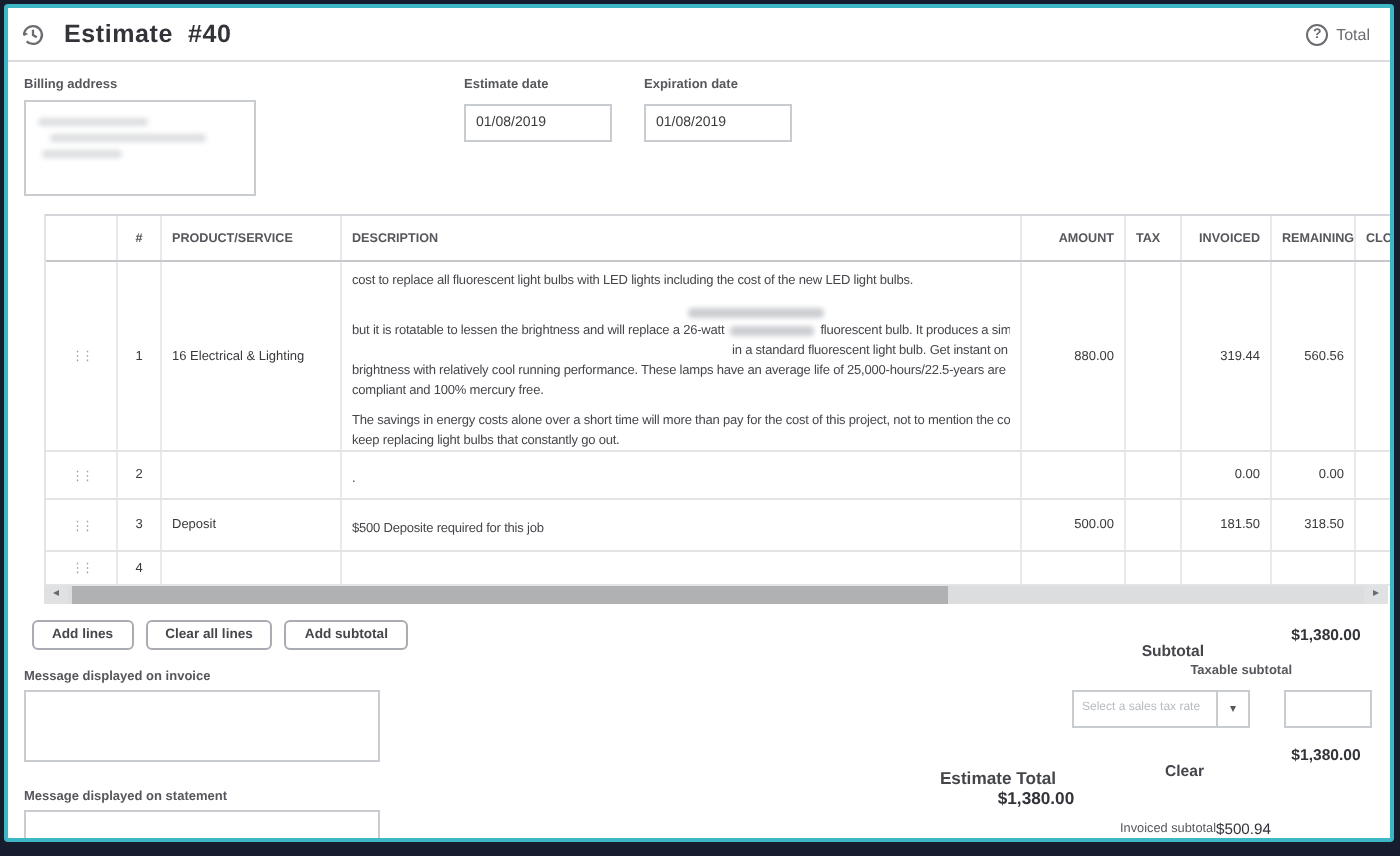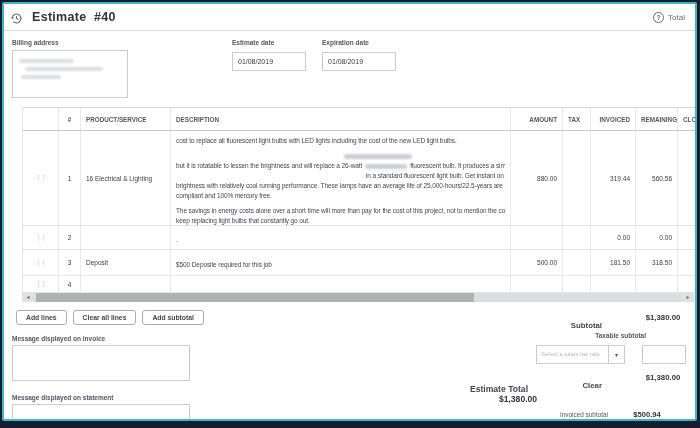--- a/index.html
+++ b/index.html
@@ -68,21 +68,21 @@
   .row-dd { height:22px; margin-top:2px; }
   .ddwrap { display:flex; height:19px; }
   .ddtext { width:72px; border:1px solid #c8ccd1; border-right:none; font-size:6px; color:#b7bbc1; display:flex; align-items:center; padding:0 4px; white-space:nowrap; overflow:hidden; }
   .ddcaret { width:17px; border:1px solid #c8ccd1; display:flex; align-items:center; justify-content:center; font-size:6px; color:#55565b; cursor:pointer; }
   .taxinput { width:44px; height:19px; border:1px solid #c8ccd1; margin-left:17px; }
   .row-total { height:16px; margin-top:4px; }
   .row-est { height:16px; margin-top:3px;flex-direction:column; }
   .est { font-size:8.6px; }
   .row-small { height:14px; margin-top:3px; }
   .slabel { font-size:6.4px; font-weight:400; color:#56575c; }
-  .svalue { width:78px; text-align:center; font-size:7.6px; font-weight:700; color:#33343a; }
+  .svalue { width:78px; text-align:left; font-size:7.6px; font-weight:400; color:#33343a; }
 </style>
 </head>
 <body>
 
 <div class="page">
 
   <div class="topbar">
     <span class="hist-icon">
       <svg viewBox="0 0 16 16" width="13" height="13" fill="none" stroke="currentColor" stroke-width="1.4">
         <path d="M2.5 8 a5.5 5.5 0 1 1 1.6 3.9"></path>

